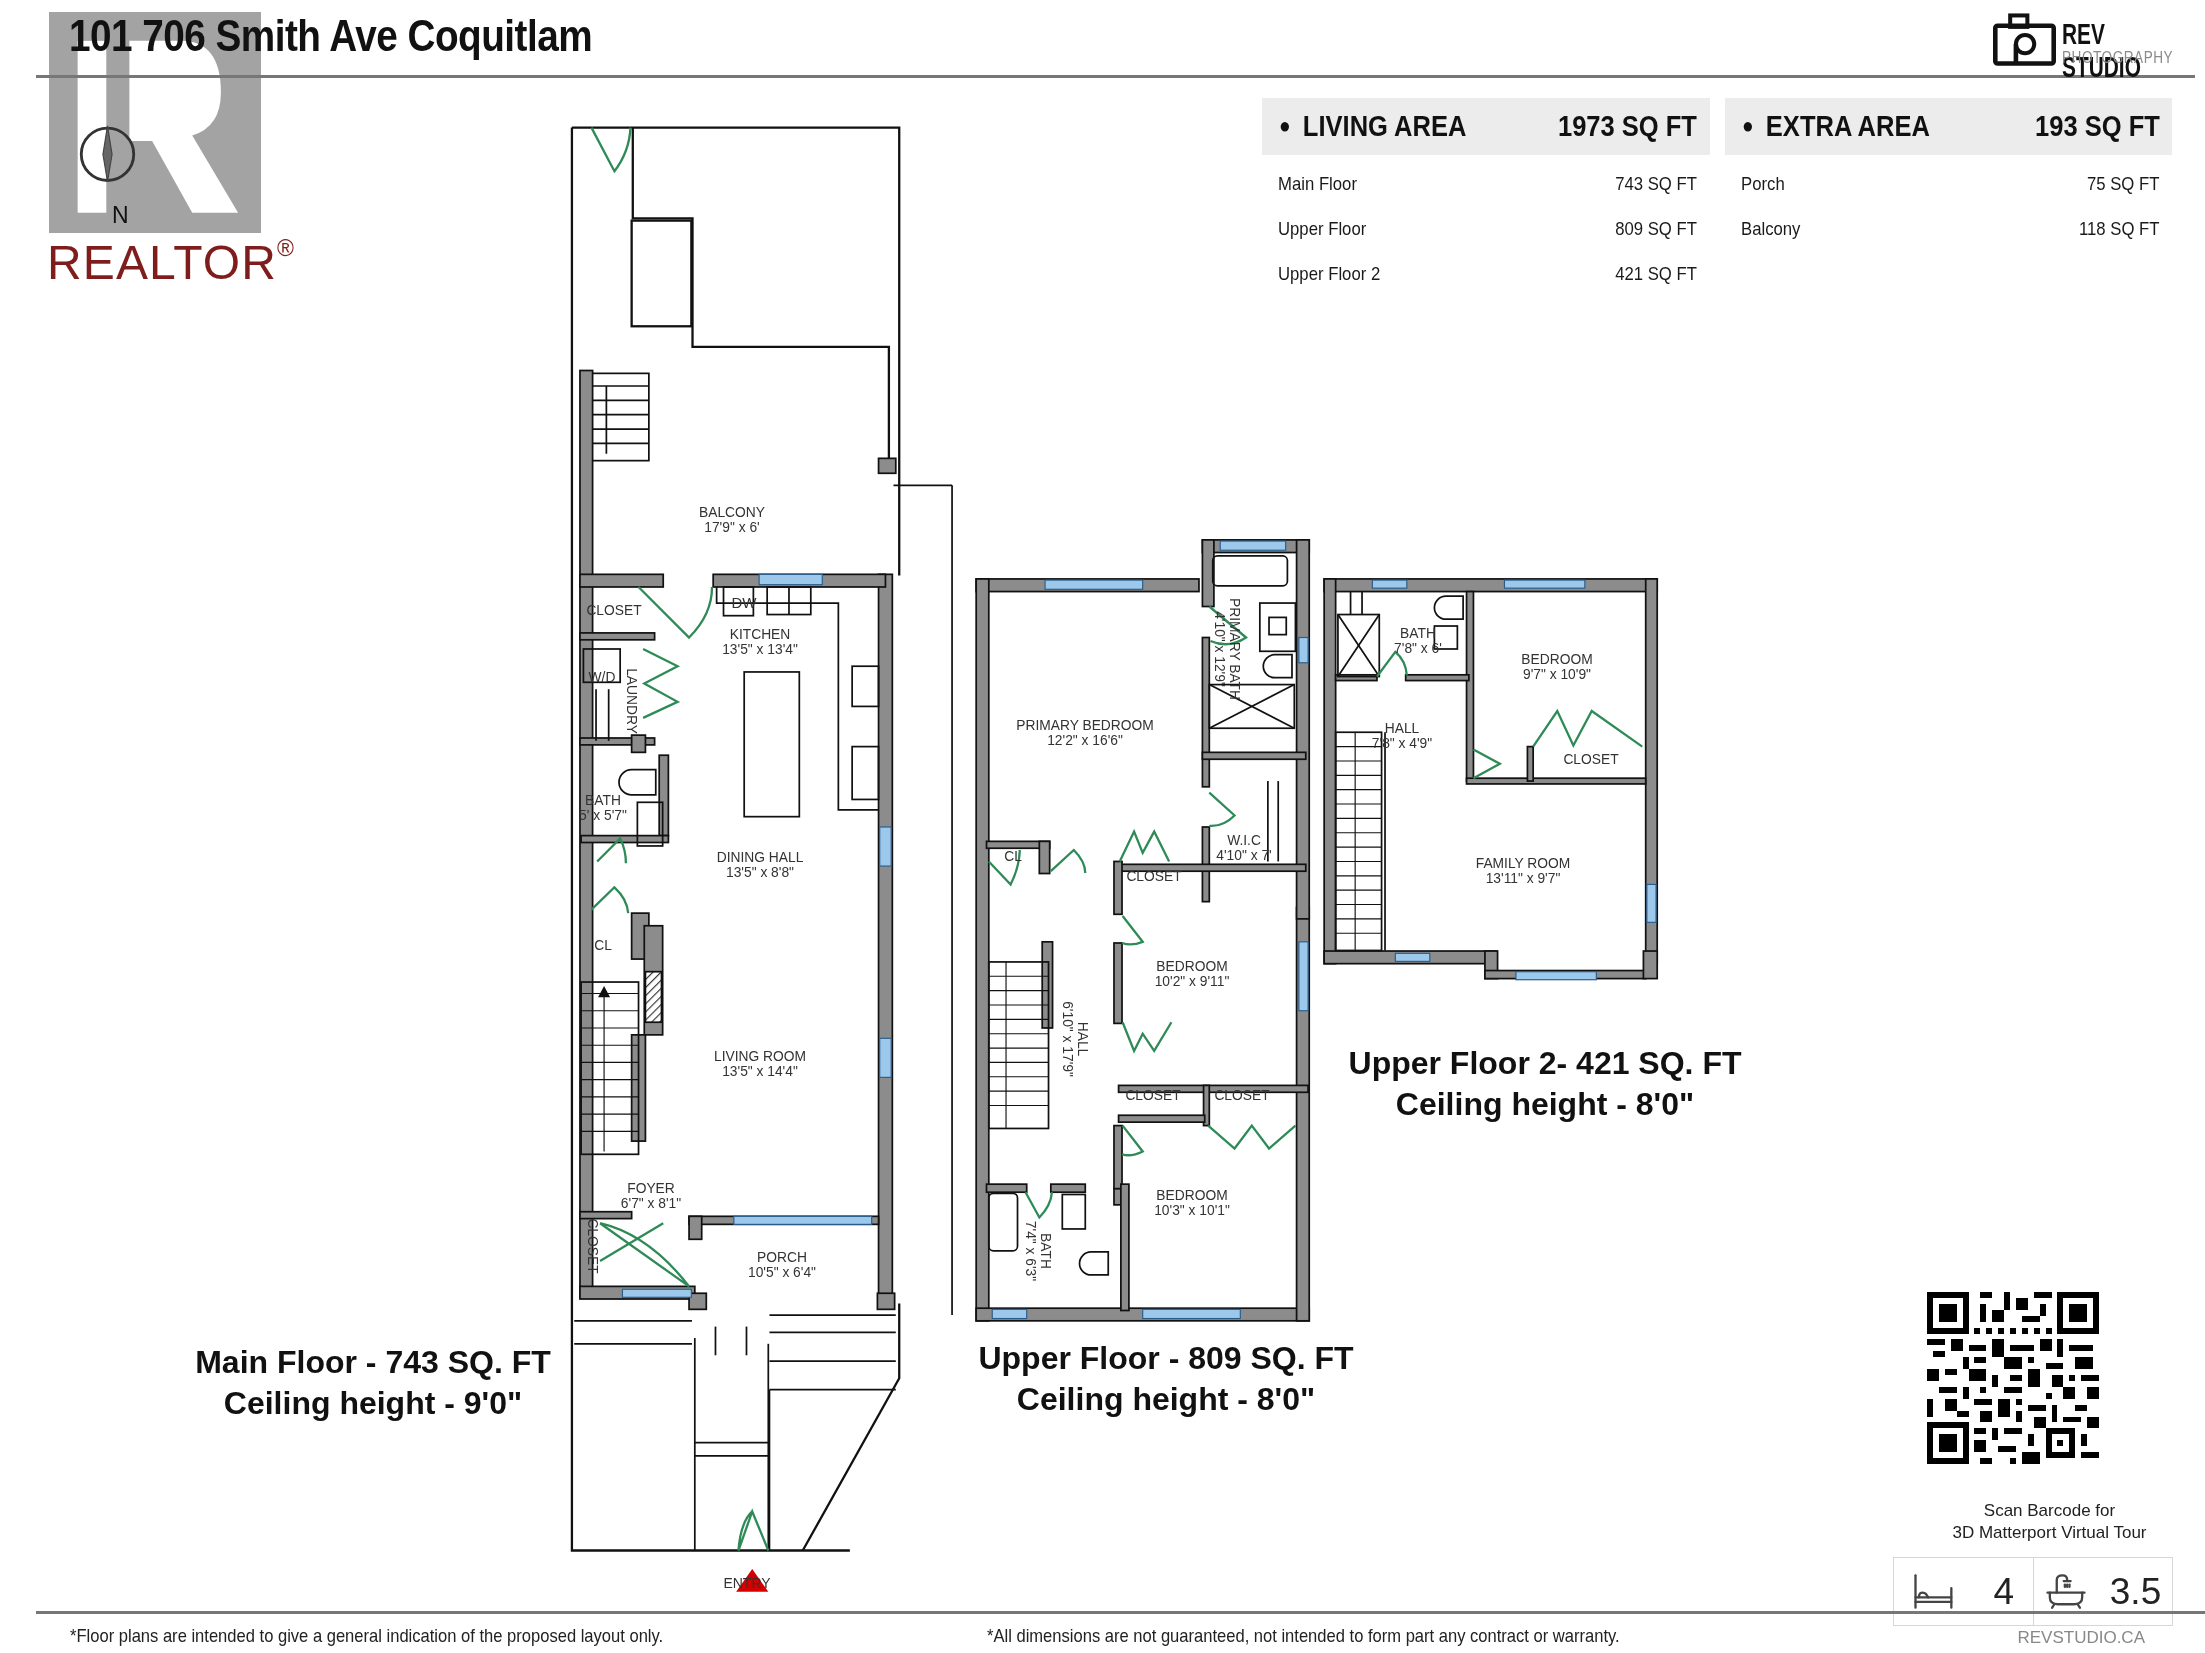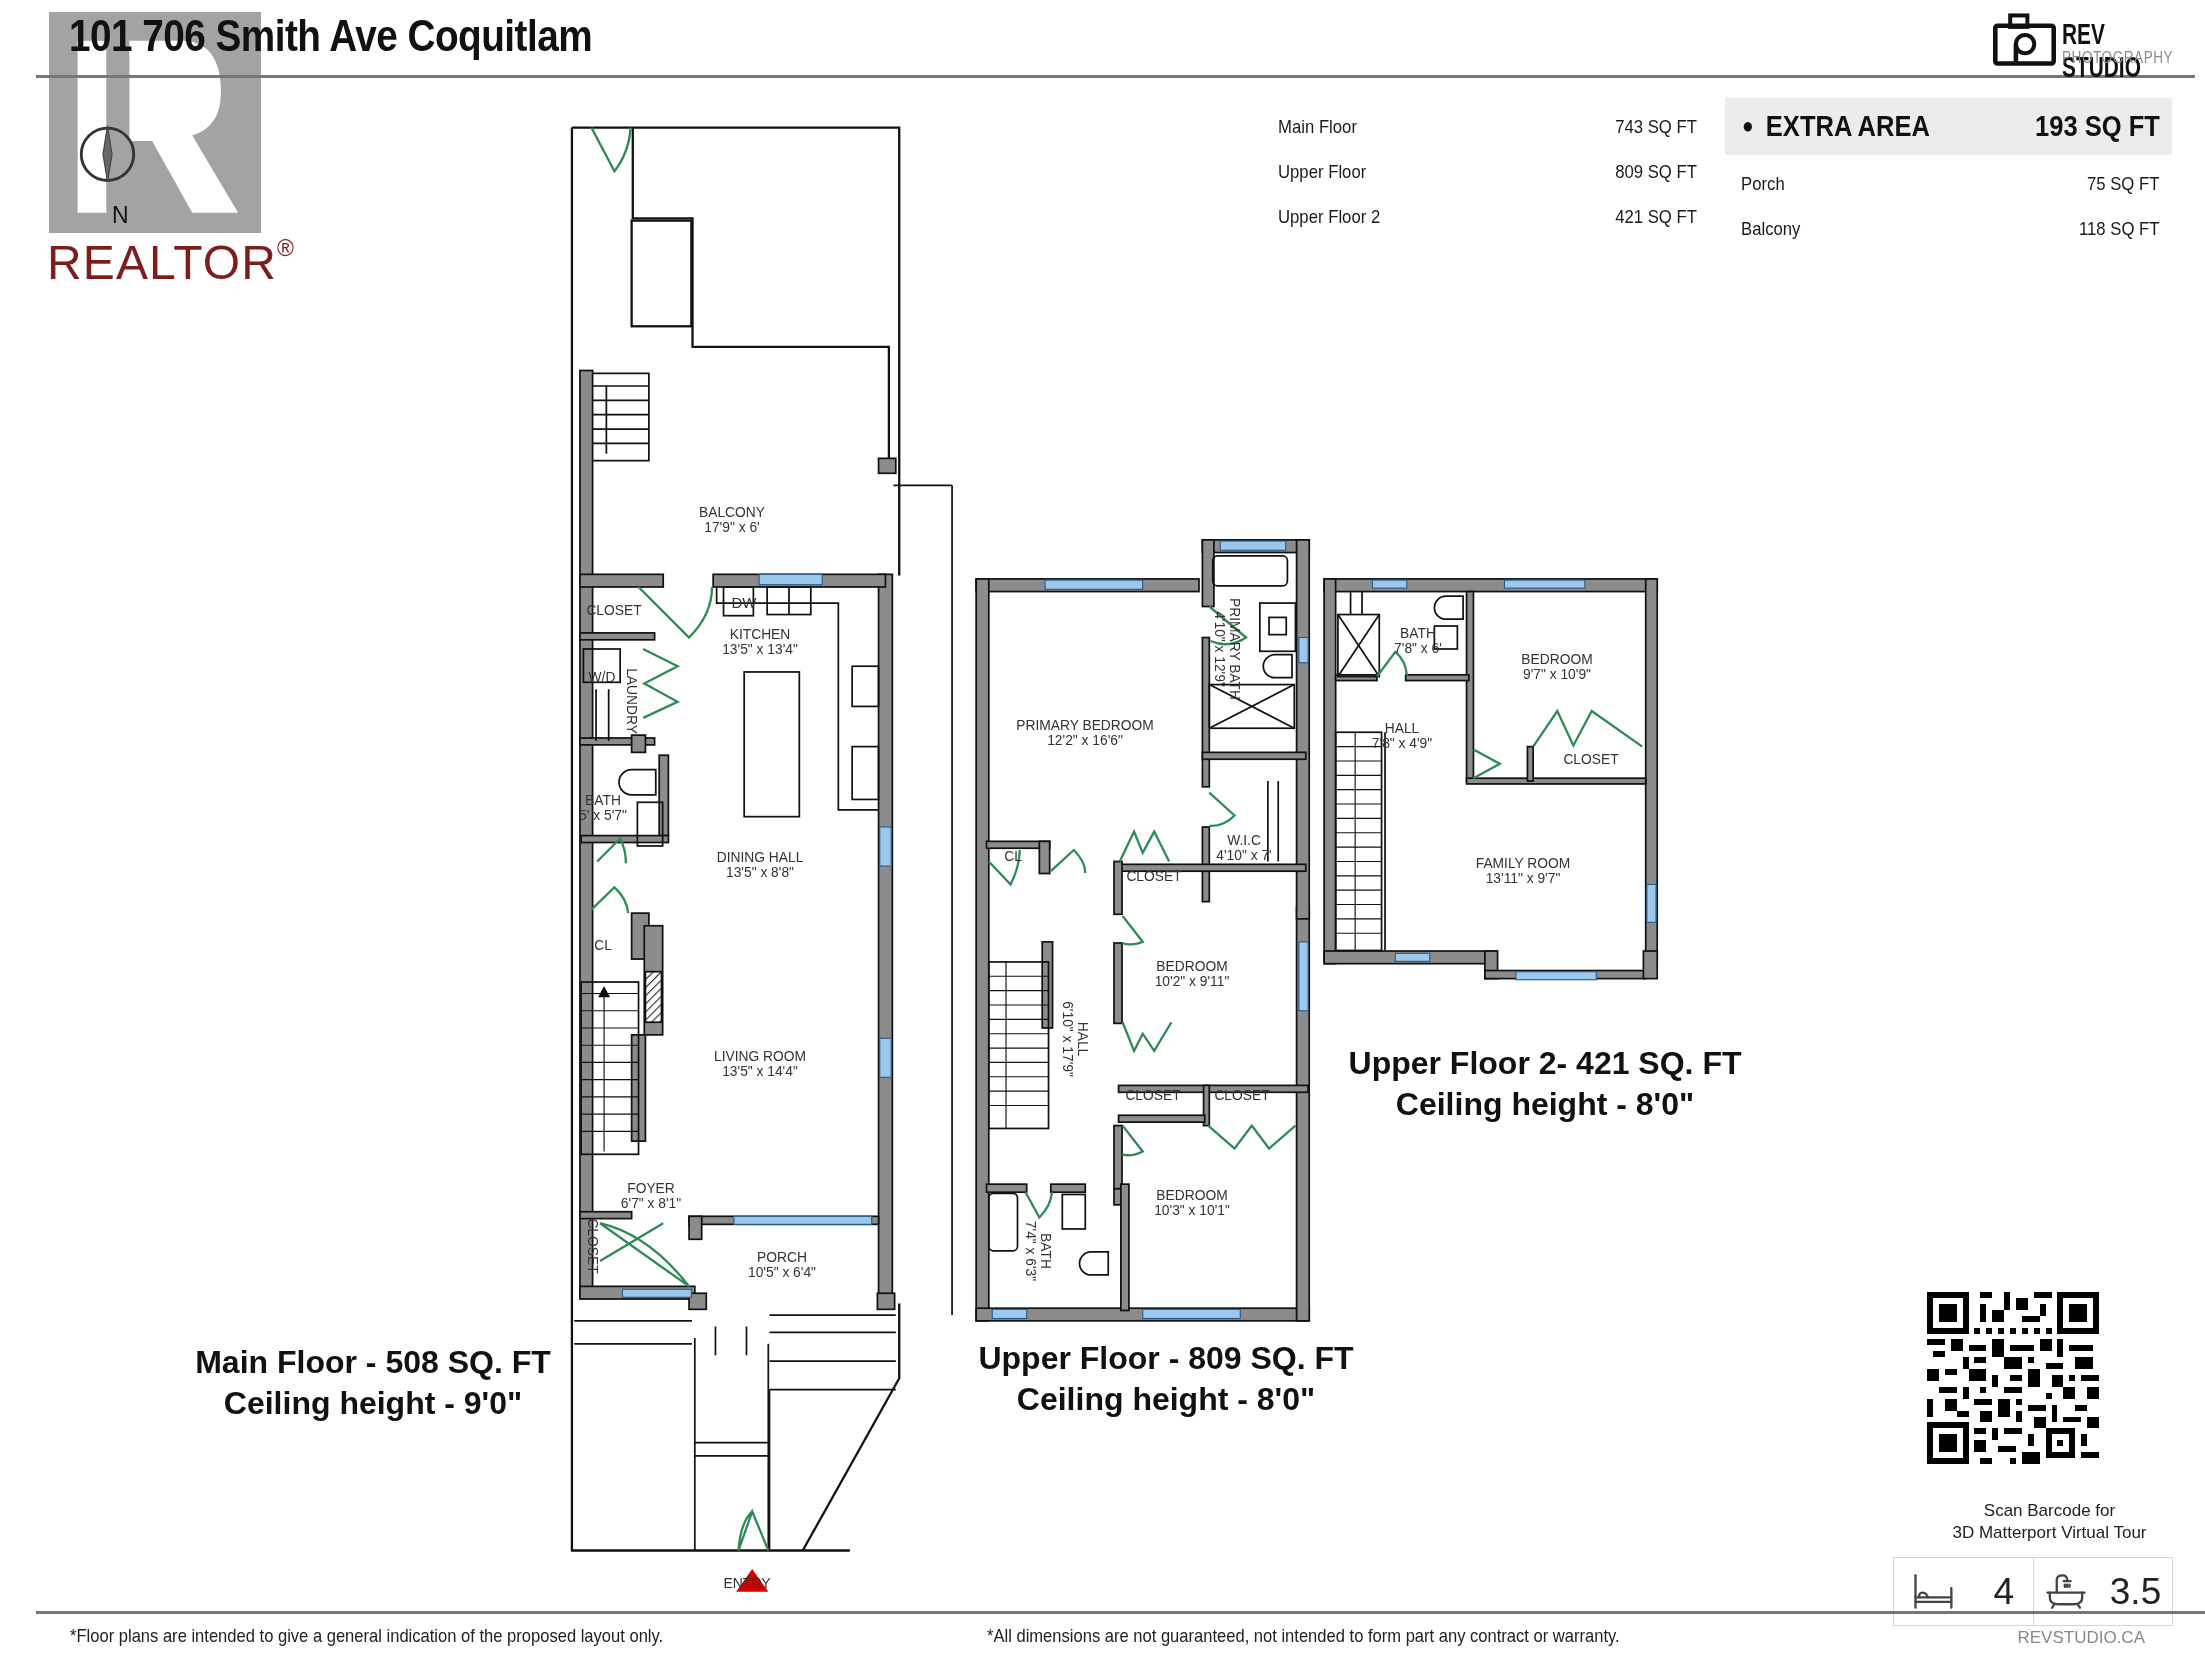--- a/index.html
+++ b/index.html
@@ -65,20 +65,24 @@
     <rect x="4" y="22" width="102" height="66" rx="4" fill="none" stroke="#111" stroke-width="8"></rect>
     <rect x="30" y="4" width="30" height="20" fill="none" stroke="#111" stroke-width="7"></rect>
     <circle cx="56" cy="54" r="16" fill="none" stroke="#111" stroke-width="7"></circle>
     <rect x="36" y="54" width="8" height="34" fill="#111"></rect>
   </svg>
 </div>
 <div class="abs brand-name">REV STUDIO</div>
 <div class="abs brand-sub">PHOTOGRAPHY</div>
 
 <div class="abs" style="left:1262px;top:98px;width:448px;">
+  <div class="area-head">
+    <span class="lbl cond">LIVING AREA</span>
+    <span class="condr">1973 SQ FT</span>
+  </div>
   <div style="height:6.9px"></div>
   <div class="area-row">
       <span class="cond">Main Floor</span>
       <span class="condr">743 SQ FT</span>
     </div>
   <div class="area-row">
       <span class="cond">Upper Floor</span>
       <span class="condr">809 SQ FT</span>
     </div>
   <div class="area-row">
@@ -382,21 +386,21 @@
 <div class="room v" style="left:1038px;top:1251px;"><span>BATH</span><span class="dim">7'4" x 6'3"</span></div>
 <div class="room" style="left:1192px;top:1188px;"><span>BEDROOM</span><span class="dim">10'3" x 10'1"</span></div>
 
 <div class="room" style="left:1418px;top:626px;"><span>BATH</span><span class="dim">7'8" x 6'</span></div>
 <div class="room" style="left:1557px;top:652px;"><span>BEDROOM</span><span class="dim">9'7" x 10'9"</span></div>
 <div class="room" style="left:1402px;top:721px;"><span>HALL</span><span class="dim">7'8" x 4'9"</span></div>
 <div class="room" style="left:1591px;top:752px;"><span>CLOSET</span></div>
 <div class="room" style="left:1523px;top:856px;"><span>FAMILY ROOM</span><span class="dim">13'11" x 9'7"</span></div>
 
 <div class="abs caption" style="left:172px;top:1342px;width:402px;">
-  <div>Main Floor - 508 SQ. FT</div>
+  <div>Main Floor - 743 SQ. FT</div>
   <div>Ceiling height - 9'0"</div>
 </div>
 <div class="abs caption" style="left:965px;top:1338px;width:402px;">
   <div>Upper Floor - 809 SQ. FT</div>
   <div>Ceiling height - 8'0"</div>
 </div>
 <div class="abs caption" style="left:1327px;top:1011px;width:436px;margin-top:32px;">
   <div>Upper Floor 2- 421 SQ. FT</div>
   <div>Ceiling height - 8'0"</div>
 </div>

